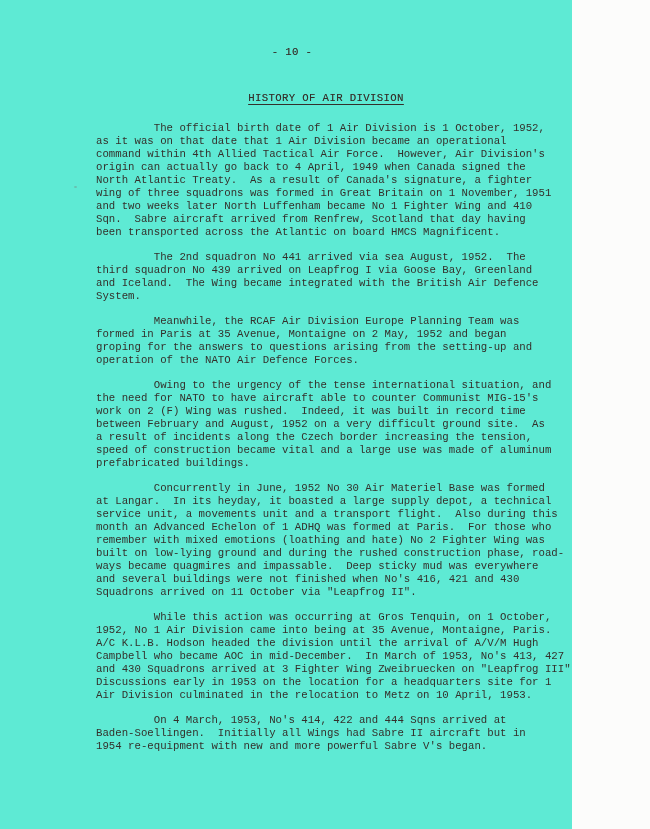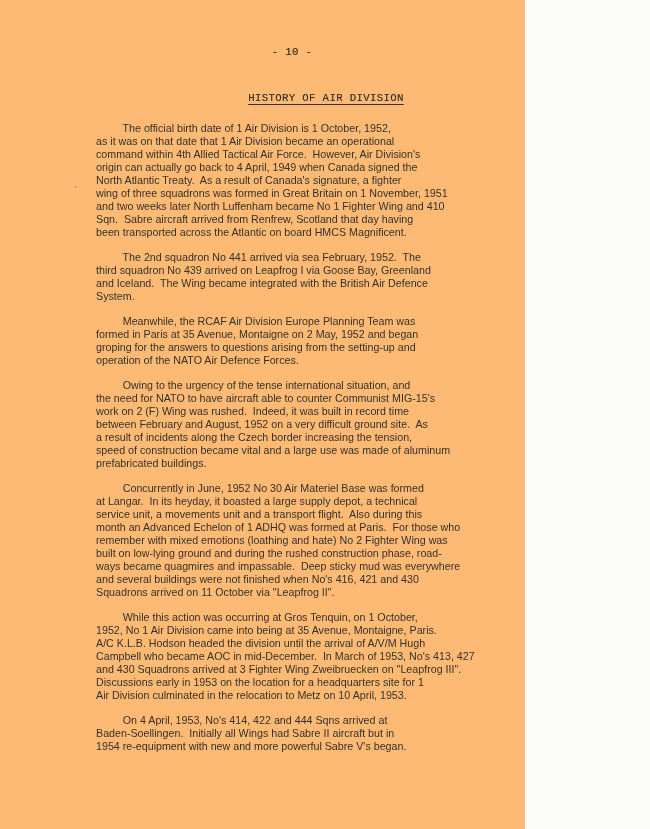--- a/index.html
+++ b/index.html
@@ -2,23 +2,23 @@
 <html><head>
 <meta charset="utf-8">
 <style>
   html, body {
     margin: 0;
     padding: 0;
     background: #fcfcfb;
   }
   .page {
     position: relative;
-    width: 525px;
+    width: 572px;
     height: 829px;
-    background: #fdba74;
+    background: #5eead4;
     font-family: "Liberation Mono", "DejaVu Sans Mono", monospace;
     color: #34302b;
     overflow: hidden;
   }
   .typed {
     font-size: 10.7px;
     line-height: 13px;
     text-shadow: 0 0 0.6px rgba(70, 63, 55, 0.55);
   }
   .page-number {
@@ -42,21 +42,21 @@
   .doc-body {
     position: absolute;
     top: 122px;
     left: 96px;
     width: 500px;
   }
   .para {
     margin: 0 0 12px 0;
     padding: 0;
     white-space: pre;
-    font-family: Liberation Sans, sans-serif;
+    font-family: Liberation Mono, monospace;
     font-size: 10.7px;
     line-height: 13px;
   }
   .scan-speck {
     position: absolute;
     left: 74px;
     top: 186px;
     width: 3px;
     height: 2px;
     background: rgba(120, 115, 110, 0.35);
@@ -74,21 +74,21 @@
   <div class="doc-body">
     <pre class="para">         The official birth date of 1 Air Division is 1 October, 1952,
 as it was on that date that 1 Air Division became an operational
 command within 4th Allied Tactical Air Force.  However, Air Division's
 origin can actually go back to 4 April, 1949 when Canada signed the
 North Atlantic Treaty.  As a result of Canada's signature, a fighter
 wing of three squadrons was formed in Great Britain on 1 November, 1951
 and two weeks later North Luffenham became No 1 Fighter Wing and 410
 Sqn.  Sabre aircraft arrived from Renfrew, Scotland that day having
 been transported across the Atlantic on board HMCS Magnificent.</pre>
-    <pre class="para">         The 2nd squadron No 441 arrived via sea February, 1952.  The
+    <pre class="para">         The 2nd squadron No 441 arrived via sea August, 1952.  The
 third squadron No 439 arrived on Leapfrog I via Goose Bay, Greenland
 and Iceland.  The Wing became integrated with the British Air Defence
 System.</pre>
     <pre class="para">         Meanwhile, the RCAF Air Division Europe Planning Team was
 formed in Paris at 35 Avenue, Montaigne on 2 May, 1952 and began
 groping for the answers to questions arising from the setting-up and
 operation of the NATO Air Defence Forces.</pre>
     <pre class="para">         Owing to the urgency of the tense international situation, and
 the need for NATO to have aircraft able to counter Communist MIG-15's
 work on 2 (F) Wing was rushed.  Indeed, it was built in record time
@@ -105,19 +105,19 @@
 ways became quagmires and impassable.  Deep sticky mud was everywhere
 and several buildings were not finished when No's 416, 421 and 430
 Squadrons arrived on 11 October via "Leapfrog II".</pre>
     <pre class="para">         While this action was occurring at Gros Tenquin, on 1 October,
 1952, No 1 Air Division came into being at 35 Avenue, Montaigne, Paris.
 A/C K.L.B. Hodson headed the division until the arrival of A/V/M Hugh
 Campbell who became AOC in mid-December.  In March of 1953, No's 413, 427
 and 430 Squadrons arrived at 3 Fighter Wing Zweibruecken on "Leapfrog III".
 Discussions early in 1953 on the location for a headquarters site for 1
 Air Division culminated in the relocation to Metz on 10 April, 1953.</pre>
-    <pre class="para">         On 4 April, 1953, No's 414, 422 and 444 Sqns arrived at
+    <pre class="para">         On 4 March, 1953, No's 414, 422 and 444 Sqns arrived at
 Baden-Soellingen.  Initially all Wings had Sabre II aircraft but in
 1954 re-equipment with new and more powerful Sabre V's began.</pre>
   </div>
 
   <div class="scan-speck"></div>
 </div>
 
 </body></html>

